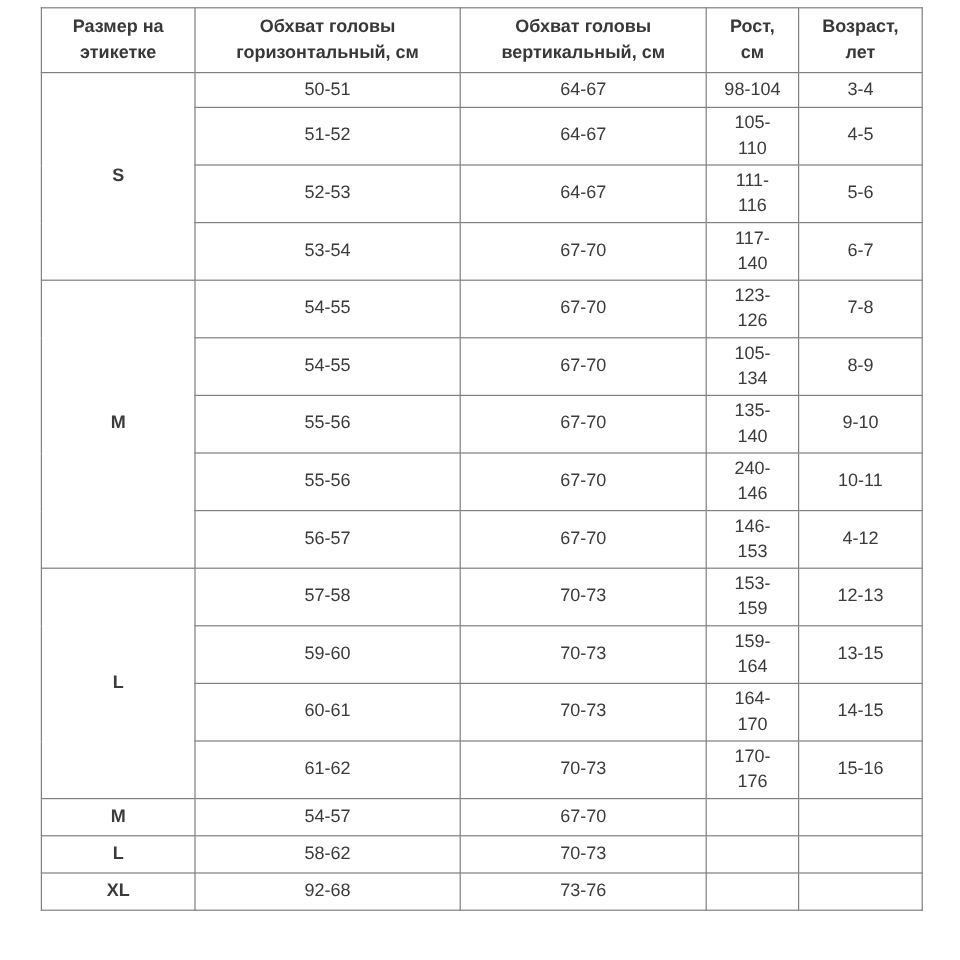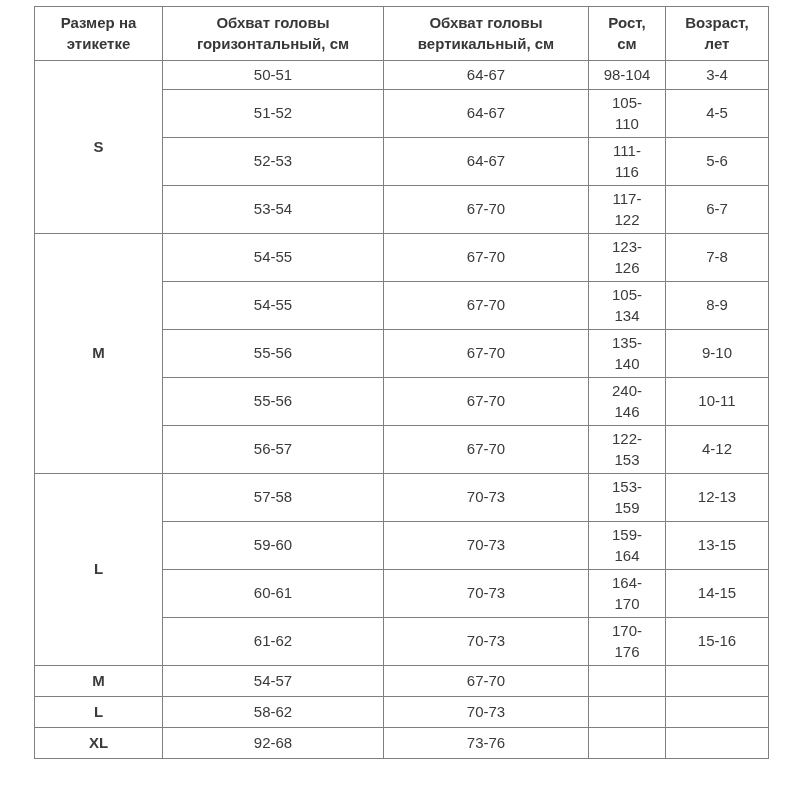--- a/index.html
+++ b/index.html
@@ -99,21 +99,21 @@
         <td>52-53</td>
         <td>64-67</td>
         <td>111-
 116</td>
         <td>5-6</td>
       </tr>
       <tr class="row-tall">
         <td>53-54</td>
         <td>67-70</td>
         <td>117-
-122</td>
+140</td>
         <td>6-7</td>
       </tr>
 
       <tr class="row-tall">
         <td class="size-cell" rowspan="5">M</td>
         <td>54-55</td>
         <td>67-70</td>
         <td>123-
 126</td>
         <td>7-8</td>
@@ -135,21 +135,21 @@
       <tr class="row-tall">
         <td>55-56</td>
         <td>67-70</td>
         <td>240-
 146</td>
         <td>10-11</td>
       </tr>
       <tr class="row-tall">
         <td>56-57</td>
         <td>67-70</td>
-        <td>122-
+        <td>146-
 153</td>
         <td>4-12</td>
       </tr>
 
       <tr class="row-tall">
         <td class="size-cell" rowspan="4">L</td>
         <td>57-58</td>
         <td>70-73</td>
         <td>153-
 159</td>

